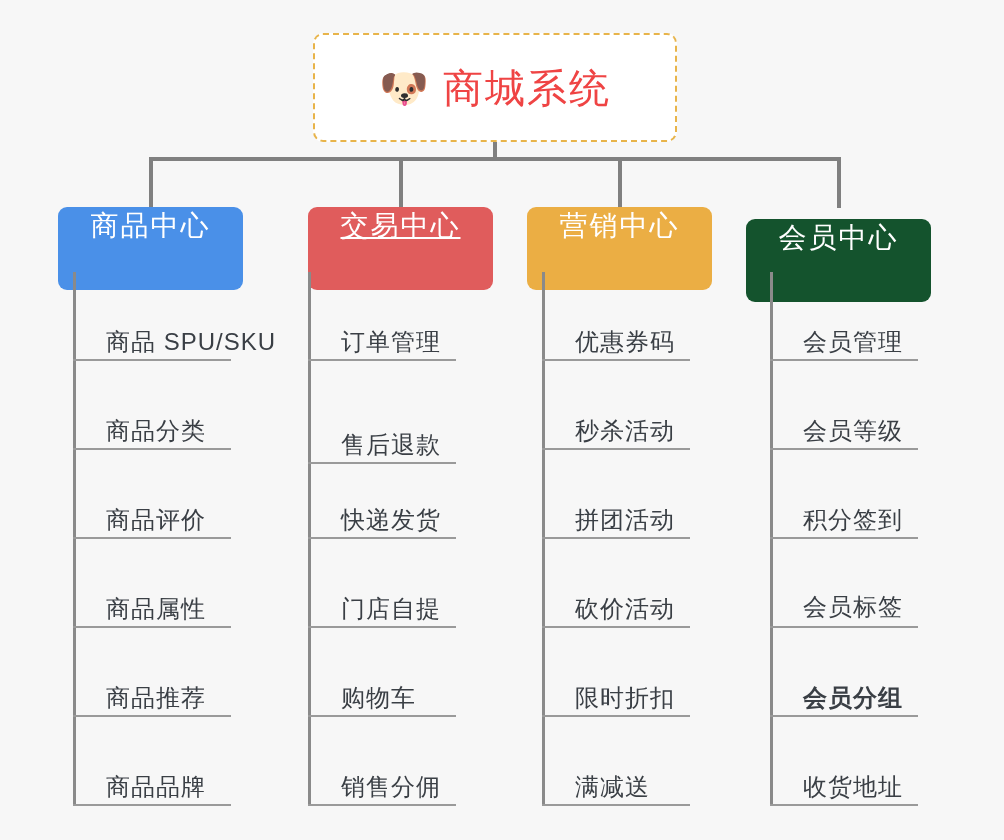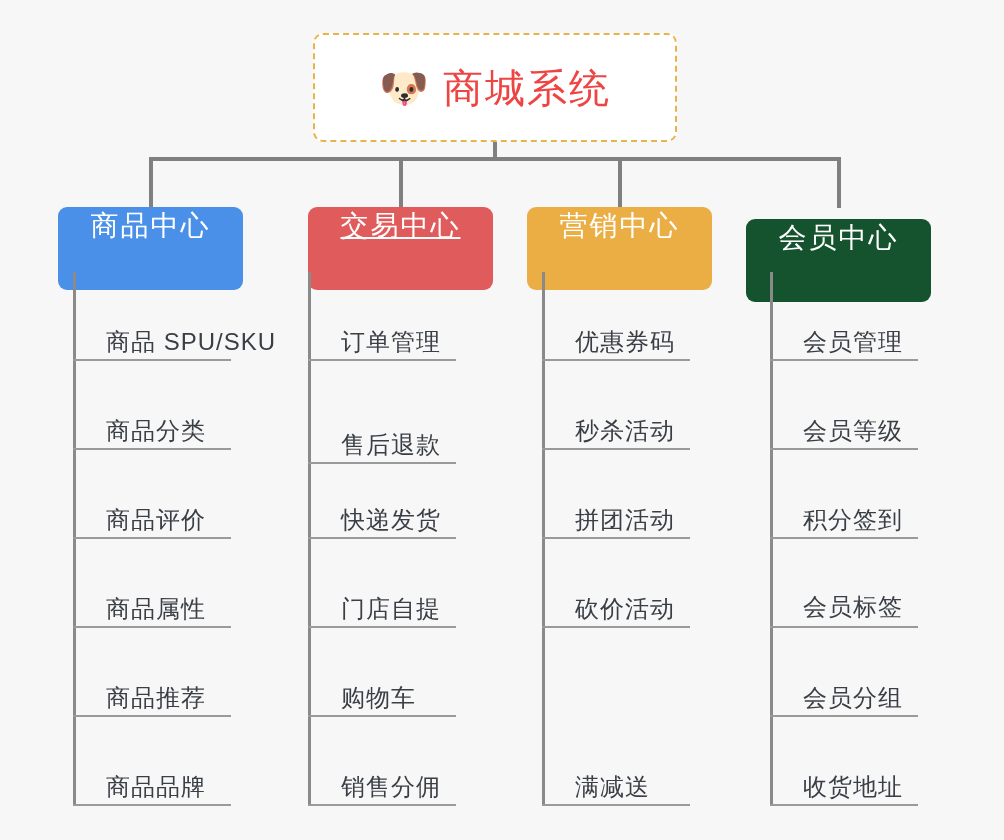--- a/index.html
+++ b/index.html
@@ -194,20 +194,23 @@
         </div>
         <div class="leaf-item" style="top: 89px; width: 148px;">
           <span class="leaf-label">秒杀活动</span>
         </div>
         <div class="leaf-item" style="top: 178px; width: 148px;">
           <span class="leaf-label">拼团活动</span>
         </div>
         <div class="leaf-item" style="top: 267px; width: 148px;">
           <span class="leaf-label">砍价活动</span>
         </div>
+        <div class="leaf-item" style="top: 356px; width: 148px;">
+          <span class="leaf-label">限时折扣</span>
+        </div>
         <div class="leaf-item" style="top: 445px; width: 148px;">
           <span class="leaf-label">满减送</span>
         </div>
       </div>
       <div class="conn conn-v-branch" style="left: 837px;"></div>
       <div class="cat-header" style="left: 746px; width: 185px; background: #14532d; margin-top: 12px;">
         <span>会员中心</span>
       </div>
       <div class="leaf-col" style="left: 770px; width: 168px; height: 622px; padding-left: 28px;">
         <div class="leaf-trunk" style="height: 534px;"></div>
@@ -216,21 +219,21 @@
         </div>
         <div class="leaf-item" style="top: 89px; width: 148px;">
           <span class="leaf-label">会员等级</span>
         </div>
         <div class="leaf-item" style="top: 178px; width: 148px;">
           <span class="leaf-label">积分签到</span>
         </div>
         <div class="leaf-item" style="top: 267px; width: 148px; font-family: Liberation Mono, monospace;">
           <span class="leaf-label">会员标签</span>
         </div>
-        <div class="leaf-item" style="top: 356px; width: 148px;">
+        <div class="leaf-item" style="top: 356px; width: 148px; font-weight: bold;">
           <span class="leaf-label">会员分组</span>
         </div>
         <div class="leaf-item" style="top: 445px; width: 148px;">
           <span class="leaf-label">收货地址</span>
         </div>
       </div>
     </div>
 
 </div>
 

